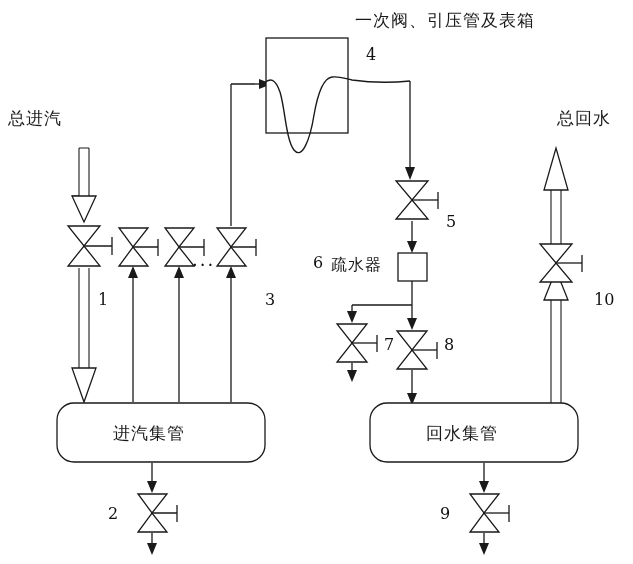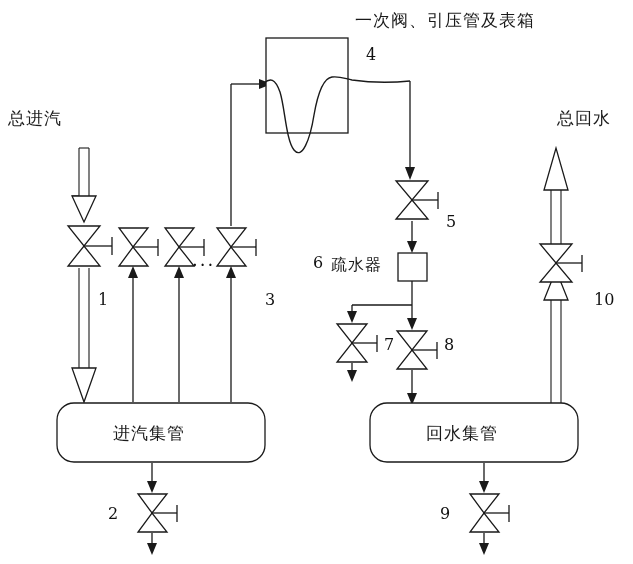--- a/index.html
+++ b/index.html
@@ -7,20 +7,21 @@
     padding: 0;
     background: #ffffff;
   }
   #diagram-root {
     position: relative;
     width: 633px;
     height: 564px;
     background: #ffffff;
     font-family: "DejaVu Sans", "Liberation Sans", sans-serif;
     overflow: hidden;
+    border-radius: 12px;
   }
   #diagram-svg {
     position: absolute;
     left: 0;
     top: 0;
   }
   .cn-label {
     font-family: "DejaVu Sans", "Liberation Sans", sans-serif;
     font-size: 17px;
     fill: #1a1a1a;

